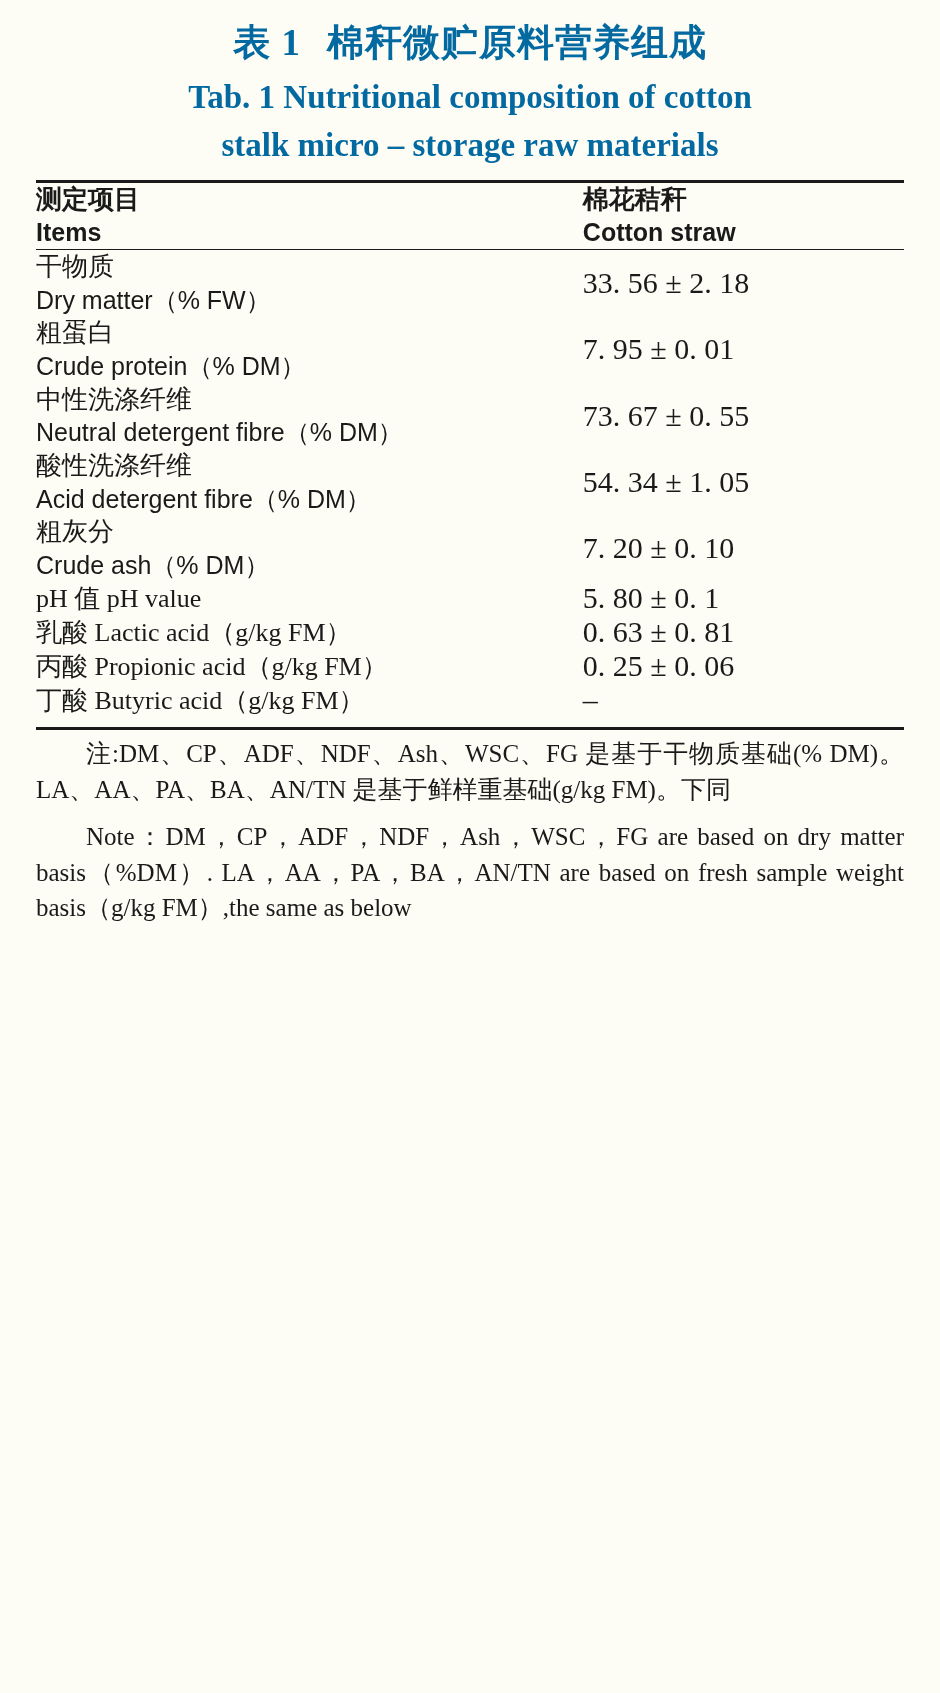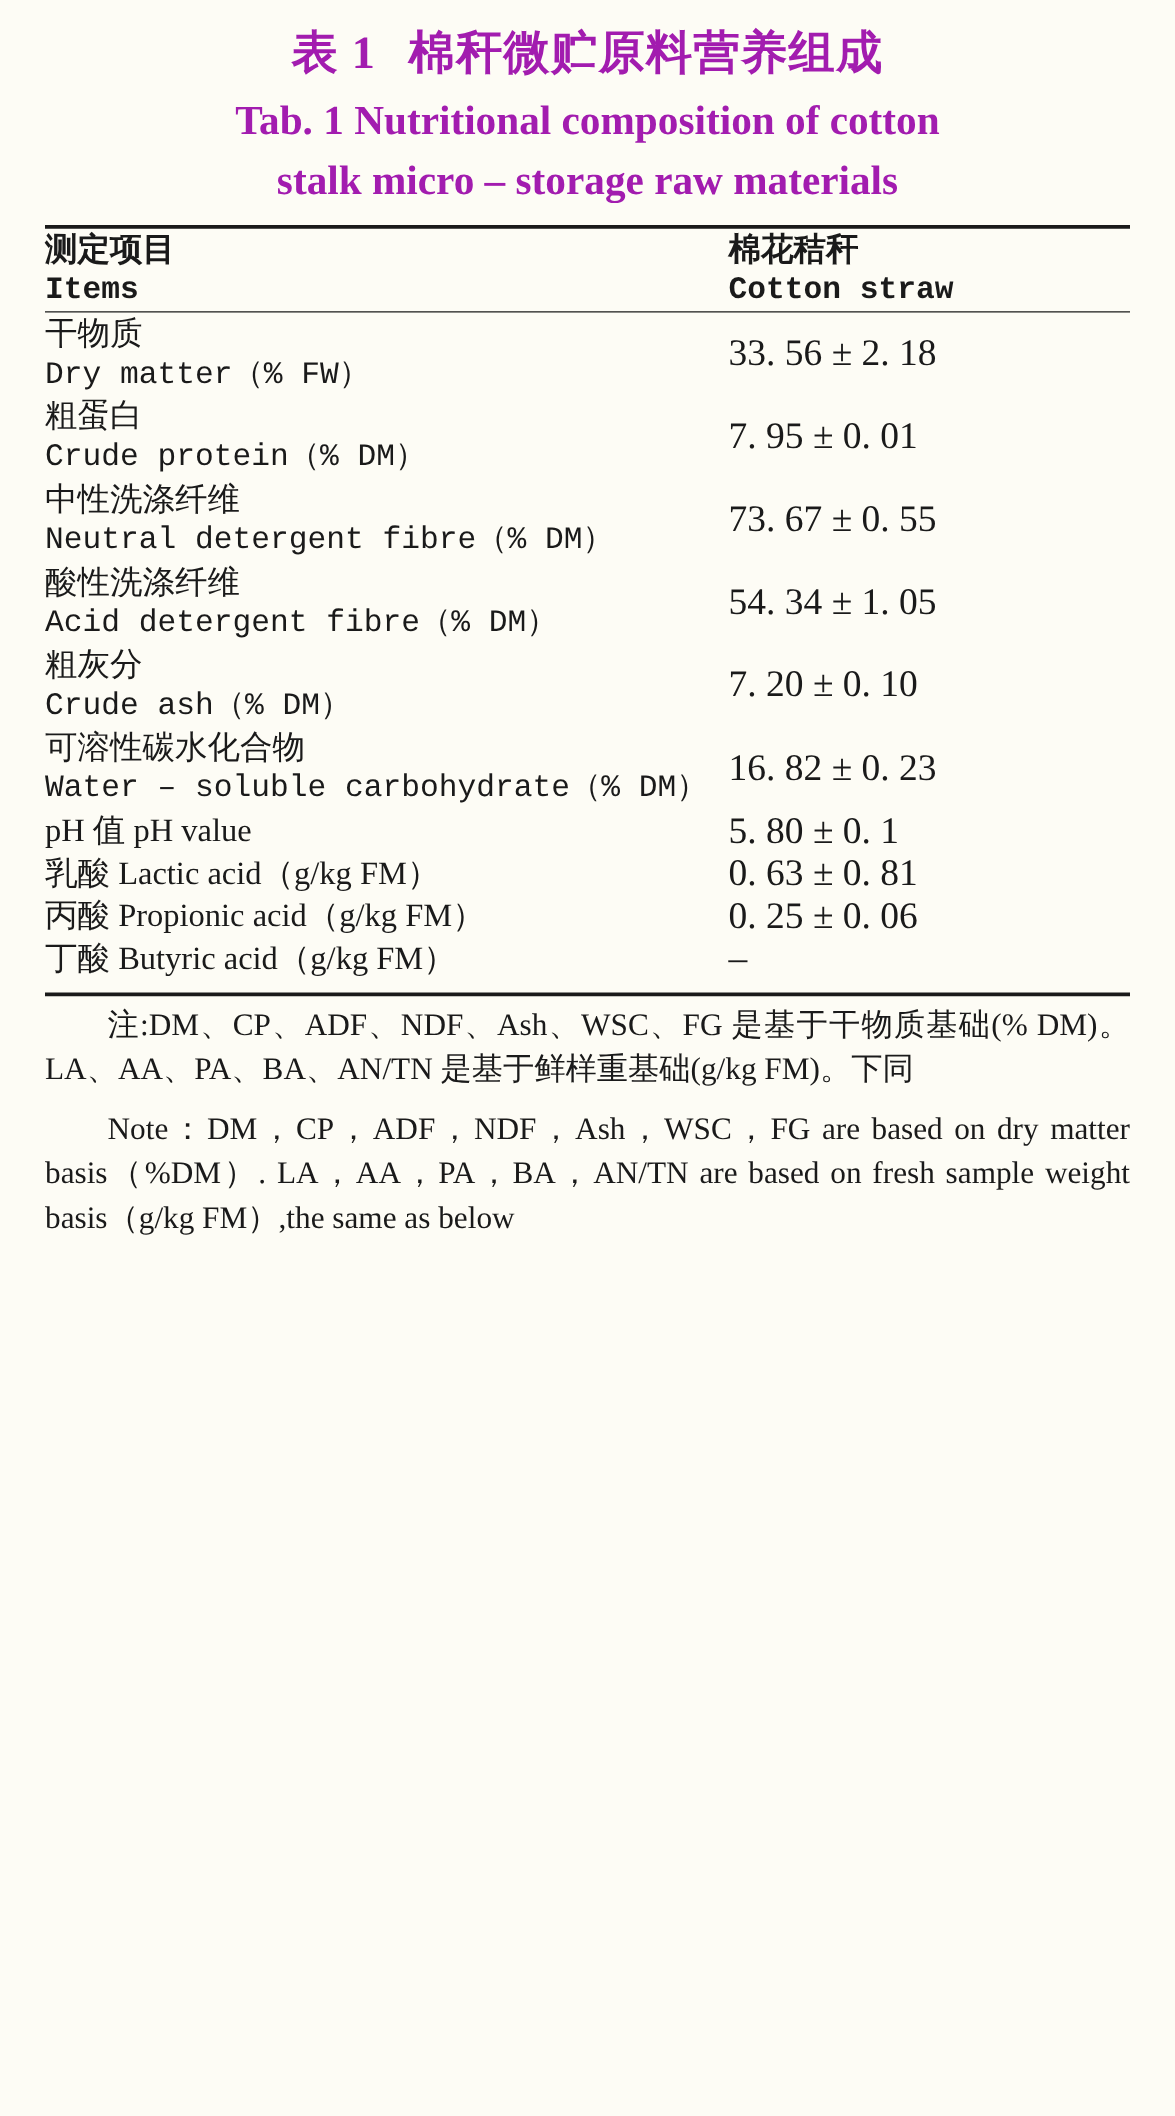--- a/index.html
+++ b/index.html
@@ -15,21 +15,21 @@
   }
   .page {
     width: 940px;
     min-height: 1693px;
     box-sizing: border-box;
     padding: 18px 36px 10px 36px;
     background: #fdfcf5;
   }
   .title-block {
     text-align: center;
-    color: #a21caf;
+    color: #0369a1;
     font-weight: bold;
   }
   .title-cn {
     font-size: 37px;
     letter-spacing: 1px;
     line-height: 1.35;
     margin-bottom: 6px;
     font-family: "Liberation Serif", "DejaVu Serif", serif;
   }
   .title-cn .num-gap {
@@ -70,21 +70,21 @@
     padding: 12px 0 12px 0;
   }
   .cell-cn {
     font-size: 26px;
     line-height: 1.3;
     font-family: "Liberation Serif", "DejaVu Serif", serif;
   }
   .cell-en {
     font-size: 25px;
     line-height: 1.3;
-    font-family: Liberation Mono, monospace;
+    font-family: Liberation Sans, sans-serif;
   }
   .single-line {
     font-size: 26px;
     line-height: 1.3;
   }
   .body-row td {
     padding: 13px 0 13px 0;
   }
   .value {
     font-size: 30px;
@@ -194,29 +194,20 @@
         <td>
           <div class="cell-cn">粗灰分</div>
           <div class="cell-en">Crude ash（% DM）</div>
         </td>
         <td>
           <div class="value">7. 20 ± 0. 10</div>
         </td>
       </tr>
       <tr class="body-row">
         <td>
-          <div class="cell-cn">可溶性碳水化合物</div>
-          <div class="cell-en">Water – soluble carbohydrate（% DM）</div>
-        </td>
-        <td>
-          <div class="value">16. 82 ± 0. 23</div>
-        </td>
-      </tr>
-      <tr class="body-row">
-        <td>
           <div class="single-line">pH 值 pH value</div>
         </td>
         <td>
           <div class="value">5. 80 ± 0. 1</div>
         </td>
       </tr>
       <tr class="body-row">
         <td>
           <div class="single-line">乳酸 Lactic acid（g/kg FM）</div>
         </td>

